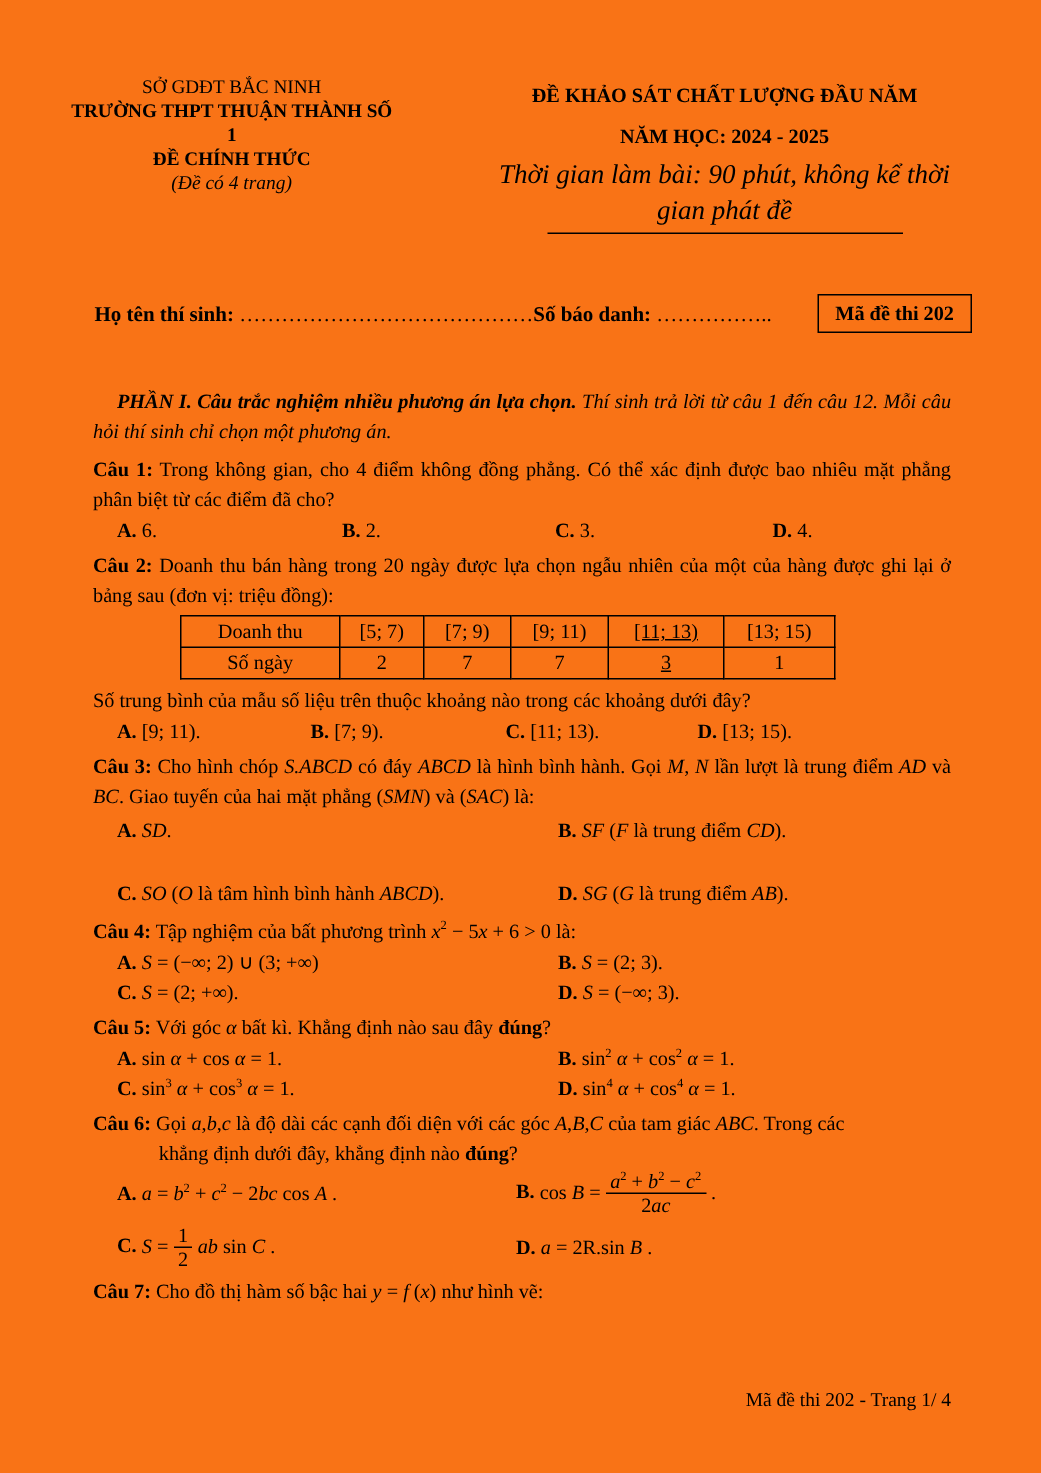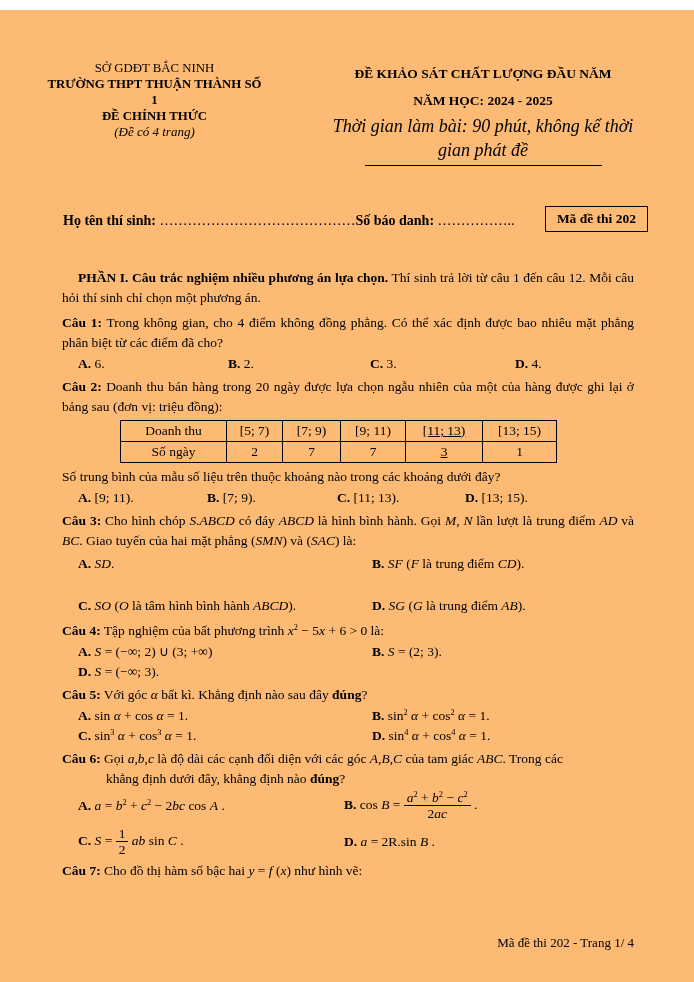--- a/index.html
+++ b/index.html
@@ -2,39 +2,39 @@
 <html><head>
 <meta charset="utf-8">
 <style>
   html,body{margin:0;padding:0;}
   body{
     width:694px;height:982px;background:#ffffff;color:#000;
     font-family:"Liberation Serif", serif;
     font-size:13.5px;line-height:20px;
     position:relative;overflow:hidden;
   }
-  .page{position:absolute;inset:0;background:#fdba74;margin-top:10px;}
+  .page{position:absolute;inset:0;background:#f97316;}
 
   
   .header-left{position:absolute;left:47px;top:50px;width:215px;text-align:center;line-height:16px;font-size:12.8px;}
   .header-left .bold{font-weight:bold;}
   .header-left .italic{font-style:italic;font-size:13px;}
   .header-right{position:absolute;left:322px;top:50px;width:322px;text-align:center;line-height:27px;font-size:13.5px;}
   .header-right .bold{font-weight:bold;}
   .header-right .italic{font-style:italic;font-size:18px;line-height:24px;}
   .hr-line{width:237px;margin:3px auto 0;border-top:1.6px solid #000;height:0;}
 
   
   .student-row{position:absolute;left:63px;top:201px;width:470px;font-size:14px;white-space:nowrap;}
   .student-row .lbl{font-weight:bold;}
   .code-box{position:absolute;right:46px;top:196px;border:1.6px solid #000;padding:3px 11px;font-weight:bold;font-size:13.5px;line-height:18px;}
 
   
   .qarea{position:absolute;left:62px;top:258px;width:572px;}
-  .part-intro{margin:0 0 5px;text-align:justify;text-indent:16px;}
+  .part-intro{margin:0 0 5px;text-align:justify;text-indent:16px;font-style:italic;}
   .part-intro b{font-weight:bold;}
   .question{margin:0 0 2px;}
   .qtext{margin:2px 0 1px;text-align:justify;}
   .qlabel{font-weight:bold;}
   .opts{display:grid;padding-left:16px;margin:1px 0 3px;align-items:center;}
   .g4a{grid-template-columns:150px 142px 145px 1fr;}
   .g4b{grid-template-columns:129px 130px 128px 1fr;}
   .g2{grid-template-columns:294px 1fr;}
   .g2 .opt{padding-right:4px;}
   .spaced{row-gap:22px;margin-top:3px;margin-bottom:5px;}
@@ -133,20 +133,21 @@
             <span class="opt"><b class="okey">B.</b> <span class="oval"><i>SF</i> (<i>F</i> là trung điểm <i>CD</i>).</span></span>
             <span class="opt"><b class="okey">C.</b> <span class="oval"><i>SO</i> (<i>O</i> là tâm hình bình hành <i>ABCD</i>).</span></span>
             <span class="opt"><b class="okey">D.</b> <span class="oval"><i>SG</i> (<i>G</i> là trung điểm <i>AB</i>).</span></span>
           </div>
         </div>
         <div class="question">
           <p class="qtext"><b class="qlabel">Câu 4:</b> <span>Tập nghiệm của bất phương trình <i>x</i><sup>2</sup> − 5<i>x</i> + 6 &gt; 0 là:</span></p>
           <div class="opts g2">
             <span class="opt"><b class="okey">A.</b> <span class="oval"><i>S</i> = (−∞; 2) ∪ (3; +∞)</span></span>
             <span class="opt"><b class="okey">B.</b> <span class="oval"><i>S</i> = (2; 3).</span></span>
+            <span class="opt"><b class="okey">C.</b> <span class="oval"><i>S</i> = (2; +∞).</span></span>
             <span class="opt"><b class="okey">D.</b> <span class="oval"><i>S</i> = (−∞; 3).</span></span>
           </div>
         </div>
         <div class="question">
           <p class="qtext"><b class="qlabel">Câu 5:</b> <span>Với góc <i>α</i> bất kì. Khẳng định nào sau đây <b>đúng</b>?</span></p>
           <div class="opts g2">
             <span class="opt"><b class="okey">A.</b> <span class="oval">sin <i>α</i> + cos <i>α</i> = 1.</span></span>
             <span class="opt"><b class="okey">B.</b> <span class="oval">sin<sup>2</sup> <i>α</i> + cos<sup>2</sup> <i>α</i> = 1.</span></span>
             <span class="opt"><b class="okey">C.</b> <span class="oval">sin<sup>3</sup> <i>α</i> + cos<sup>3</sup> <i>α</i> = 1.</span></span>
             <span class="opt"><b class="okey">D.</b> <span class="oval">sin<sup>4</sup> <i>α</i> + cos<sup>4</sup> <i>α</i> = 1.</span></span>

